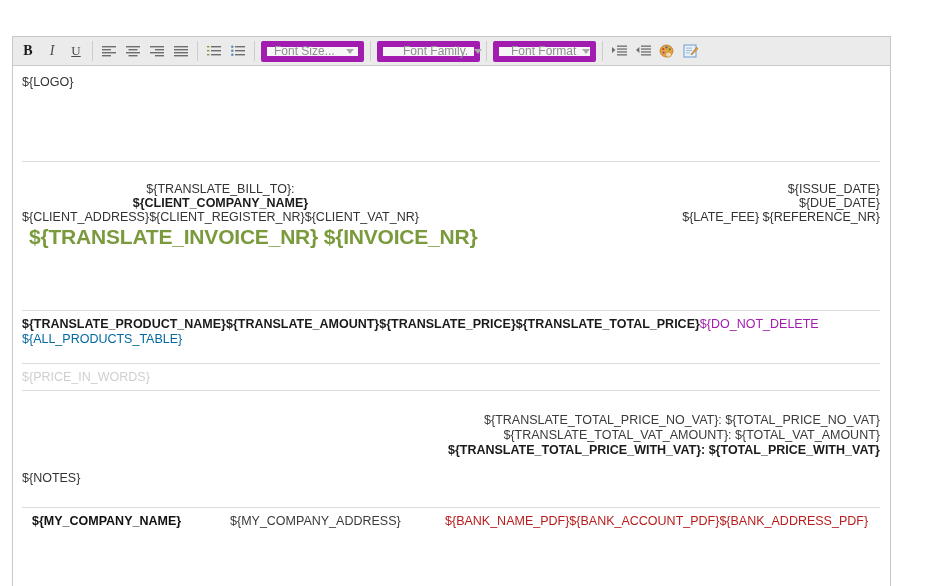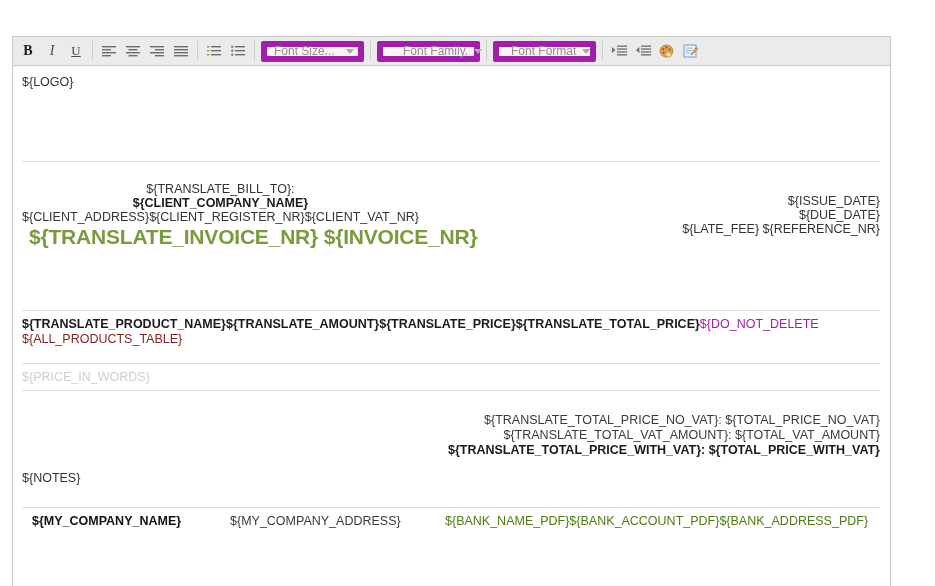--- a/index.html
+++ b/index.html
@@ -118,21 +118,21 @@
     width: 100%;
     margin-top: 20px;
   }
   .col-left {
     position: absolute; left: 0; top: 0;
     text-align: center;
     line-height: 14px;
     white-space: nowrap;
   }
   .col-right {
-    position: absolute; right: 0; top: 12px;
+    position: absolute; right: 0; top: 0;
     text-align: right;
     line-height: 14px;
     white-space: nowrap;
   }
   .bold { font-weight: bold; color: #1a1a1a; }
 
   .invoice-title {
     position: absolute;
     left: 7px; right: 0; top: 43px;
     text-align: left;
@@ -143,37 +143,37 @@
   }
 
   .products-head {
     font-weight: bold;
     font-size: 12.5px;
     color: #1a1a1a;
     white-space: nowrap;
     line-height: 15px;
   }
   .products-head .plain { font-weight: normal; color: #a21caf; }
-  .products-table { line-height: 15px; color: #7f1d1d; white-space: nowrap; }
+  .products-table { line-height: 15px; color: #0369a1; white-space: nowrap; }
 
   .price-words { color: #cfcfcf; line-height: 16px; }
 
   .totals { text-align: right; line-height: 15px; white-space: nowrap; color: #3a3a3a; }
 
   .notes { line-height: 16px; color: #333; }
 
   .footer-row {
     position: relative;
     height: 20px;
     white-space: nowrap;
   }
   .footer-cell { position: absolute; top: 0; white-space: nowrap; }
   .fc1 { left: 10px; font-weight: bold; color: #111; }
   .fc2 { left: 208px; color: #3a3a3a; }
-  .fc3 { left: 423px; color: #4d7c0f; }
+  .fc3 { left: 423px; color: #b91c1c; }
 </style>
 </head>
 <body>
 
 <div id="app">
 
 
   <div class="editor-frame">
 
     <div class="toolbar">

